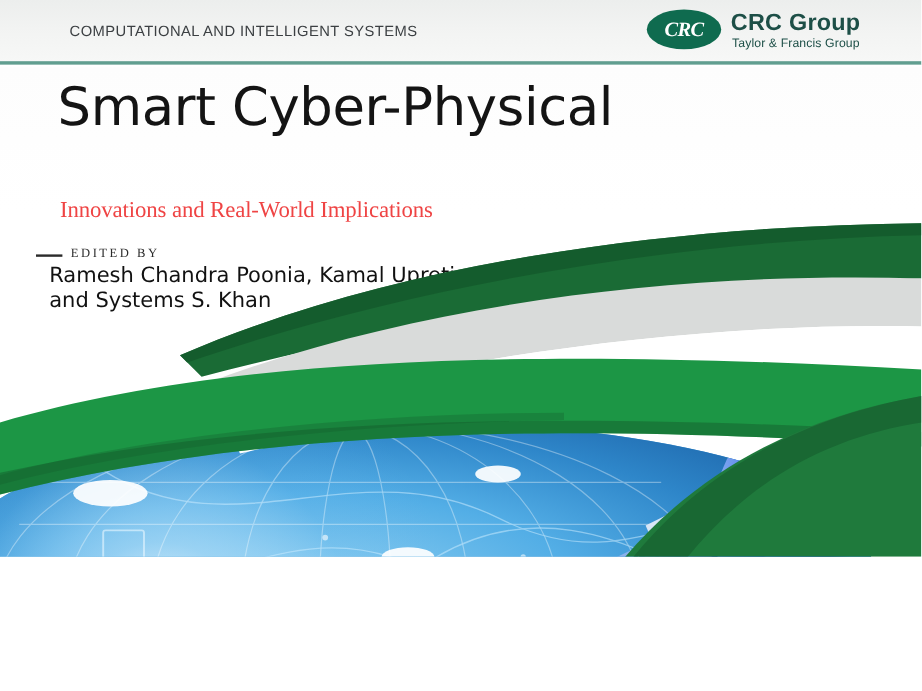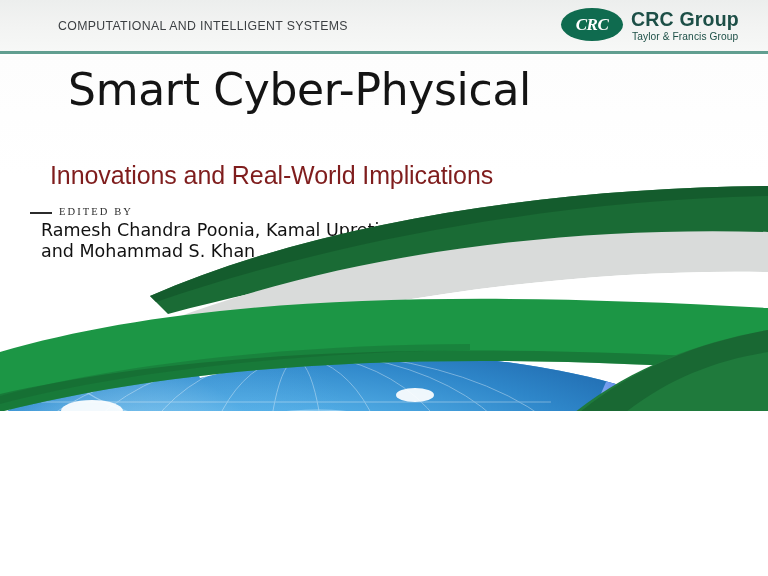--- a/index.html
+++ b/index.html
@@ -3,21 +3,21 @@
 <meta charset="utf-8">
 <style>
   html, body {
     margin: 0;
     padding: 0;
     background: #ffffff;
   }
   #cover {
     position: relative;
     width: 768px;
-    height: 411px;
+    height: 464px;
     overflow: hidden;
     background: #ffffff;
     font-family: "Liberation Sans", sans-serif;
     -webkit-font-smoothing: antialiased;
   }
 
   
   .header-band {
     position: absolute;
     left: 0; top: 0;
@@ -43,21 +43,21 @@
     font-size: 12.3px;
     letter-spacing: .35px;
     color: #3b3f42;
     white-space: nowrap;
     font-family: "Liberation Sans", sans-serif;
   }
 
   
   .crc-logo {
     position: absolute;
-    left: 561px; top: 6px;
+    left: 539px; top: 6px;
     width: 196px; height: 40px;
   }
   .crc-oval {
     position: absolute;
     left: 0; top: 2px;
     width: 62px; height: 33px;
     border-radius: 50%;
     background: #0f6b4f;
   }
   .crc-oval span {
@@ -104,32 +104,31 @@
   .title {
     position: absolute;
     left: 48px; top: 66px;
     width: 690px;
     font-size: 44px;
     line-height: 47px;
     letter-spacing: -0.3px;
     color: #141414;
     font-weight: 400;
     font-family: "DejaVu Sans", sans-serif;
-    margin-left: 20px;
   }
   .subtitle {
     position: absolute;
     left: 50px; top: 160px;
     width: 700px;
-    font-size: 25px;
+    font-size: 19px;
     line-height: 31px;
     letter-spacing: -0.1px;
-    color: #7f1d1d;
+    color: #ef4444;
     font-weight: 300;
-    font-family: Liberation Sans, sans-serif;
+    font-family: Liberation Serif, serif;
   }
 
   
   .ed-rule {
     position: absolute;
     left: 30px; top: 212px;
     width: 22px; height: 2px;
     background: #2b2b2b;
   }
   .ed-label {
@@ -219,21 +218,21 @@
   <div class="header-rule"></div>
   <div class="header-rule2"></div>
 
   <div class="body-bg"></div>
 
   <div class="title"><span>Smart Cyber-Physical</span><br></div>
   <div class="subtitle">Innovations and Real-World Implications</div>
 
   <div class="ed-rule"></div>
   <div class="ed-label">EDITED BY</div>
-  <div class="ed-names"><span>Ramesh Chandra Poonia, Kamal Upreti,</span><br><span>and Mohammad S. Khan</span></div>
+  <div class="ed-names"><span>Ramesh Chandra Poonia, Kamal Upreti,</span><br><span>and Systems S. Khan</span></div>
 
   <div class="art-clip">
     <div class="art-base"></div>
 
     <svg class="net-lines" viewBox="0 0 760 300" preserveAspectRatio="none">
       <g fill="none" stroke="#ffffff" stroke-width="1" opacity=".55">
         <ellipse cx="330" cy="150" rx="300" ry="150"></ellipse>
         <ellipse cx="330" cy="150" rx="240" ry="150"></ellipse>
         <ellipse cx="330" cy="150" rx="170" ry="148"></ellipse>
         <ellipse cx="330" cy="150" rx="95" ry="145"></ellipse>

